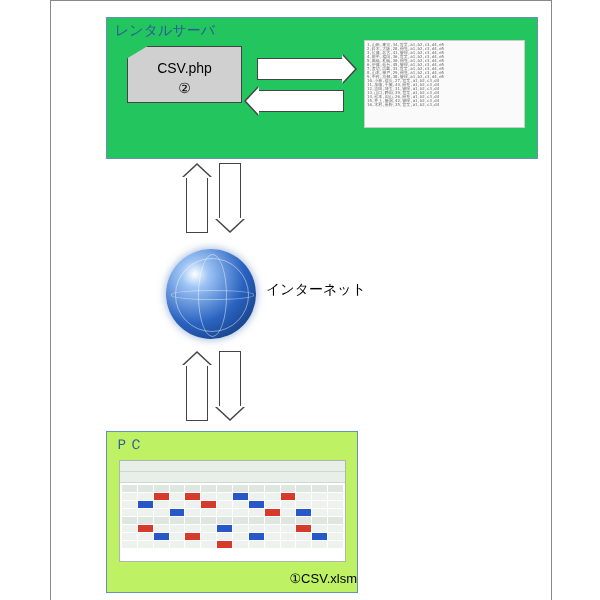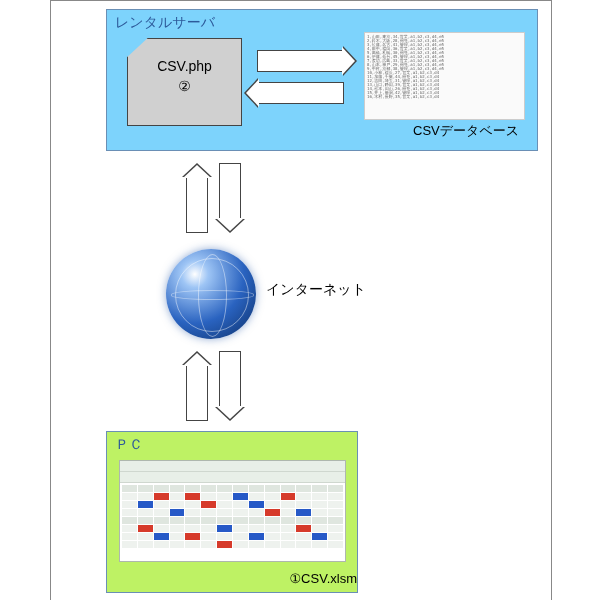--- a/index.html
+++ b/index.html
@@ -1,22 +1,22 @@
 <!DOCTYPE html>
 <html><head>
 <meta charset="utf-8">
 <style>
 html,body{margin:0;padding:0}
 body{width:600px;height:600px;background:#fff;font-family:"Meiryo","Hiragino Sans",sans-serif;position:relative}
 .canvas{position:absolute;left:50px;top:0;width:500px;height:600px;border:1px solid #888}
 .zone{position:absolute;border:1px solid #6a8fb5}
-.zone-server{left:55px;top:8px;width:430px;height:140px;background:#7dd3fc}
+.zone-server{left:55px;top:16px;width:430px;height:140px;background:#22c55e}
 .zone-pc{left:55px;top:430px;width:250px;height:160px;background:#bef264}
 .zone-title{font-size:14px;color:#2d5a9a;padding:4px 8px}
-.file-shape{position:absolute;left:20px;top:28px;width:115px;height:88px;background:#d0d0d0;border:1px solid #444;text-align:center;font-size:14px;line-height:1.4;padding-top:18px;box-sizing:border-box;clip-path:polygon(18% 0,100% 0,100% 100%,0 100%,0 22%)}
+.file-shape{position:absolute;left:20px;top:28px;width:115px;height:57px;background:#d0d0d0;border:1px solid #444;text-align:center;font-size:14px;line-height:1.4;padding-top:12px;box-sizing:border-box;clip-path:polygon(18% 0,100% 0,100% 100%,0 100%,0 22%)}
 .db-thumb{position:absolute;right:12px;top:22px;width:155px;height:82px;background:#fafafa;border:1px solid #ccc;font-size:4px;line-height:4px;color:#666;overflow:hidden;padding:2px}
 .db-thumb div{white-space:nowrap;font-family:monospace}
 .db-label{position:absolute;right:18px;top:112px;font-size:13px}
 .arrow-h{position:absolute;height:20px;background:#fff;border:1px solid #444}
 .arrow-h.right::after{content:"";position:absolute;right:-14px;top:-5px;border-left:14px solid #444;border-top:15px solid transparent;border-bottom:15px solid transparent}
 .arrow-h.right::before{content:"";position:absolute;right:-12px;top:-4px;border-left:13px solid #fff;border-top:14px solid transparent;border-bottom:14px solid transparent;z-index:1}
 .arrow-h.left::after{content:"";position:absolute;left:-14px;top:-5px;border-right:14px solid #444;border-top:15px solid transparent;border-bottom:15px solid transparent}
 .arrow-h.left::before{content:"";position:absolute;left:-12px;top:-4px;border-right:13px solid #fff;border-top:14px solid transparent;border-bottom:14px solid transparent;z-index:1}
 .arrow-v{position:absolute;width:20px;background:#fff;border:1px solid #444}
 .arrow-v.up::after{content:"";position:absolute;top:-14px;left:-5px;border-bottom:14px solid #444;border-left:15px solid transparent;border-right:15px solid transparent}
@@ -65,21 +65,20 @@
         <div>8,山本,神戸,29,開発,a1,b2,c3,d4,e5</div>
         <div>9,中村,京都,38,管理,a1,b2,c3,d4,e5</div>
         <div>10,小林,横浜,27,営業,a1,b2,c3,d4</div>
         <div>11,加藤,千葉,44,開発,a1,b2,c3,d4</div>
         <div>12,吉田,埼玉,31,管理,a1,b2,c3,d4</div>
         <div>13,山口,静岡,39,営業,a1,b2,c3,d4</div>
         <div>14,松本,岡山,26,開発,a1,b2,c3,d4</div>
         <div>15,井上,新潟,42,管理,a1,b2,c3,d4</div>
         <div>16,木村,長野,35,営業,a1,b2,c3,d4</div>
     </div>
-    <div class="db-label">CSVデータベース</div>
   </div>
 
   <div class="arrow-v up" style="left:135px;top:175px;height:55px"></div>
   <div class="arrow-v down" style="left:168px;top:162px;height:55px"></div>
 
   <div class="globe-wrap">
     <div class="globe">
         <div class="eq"></div>
       </div>
   </div>

